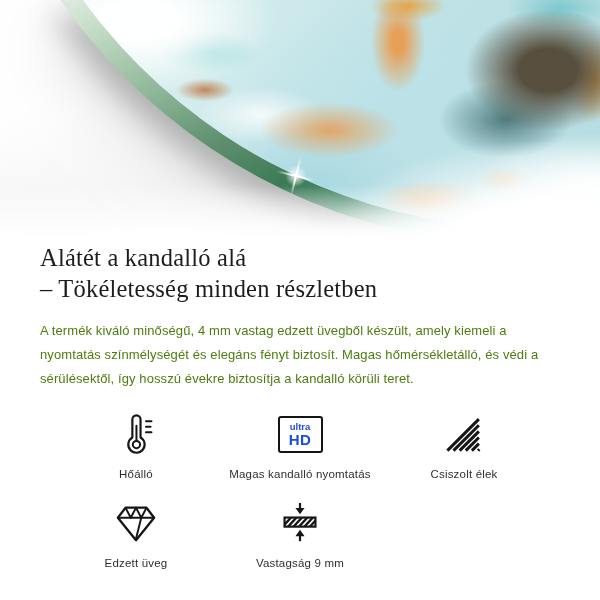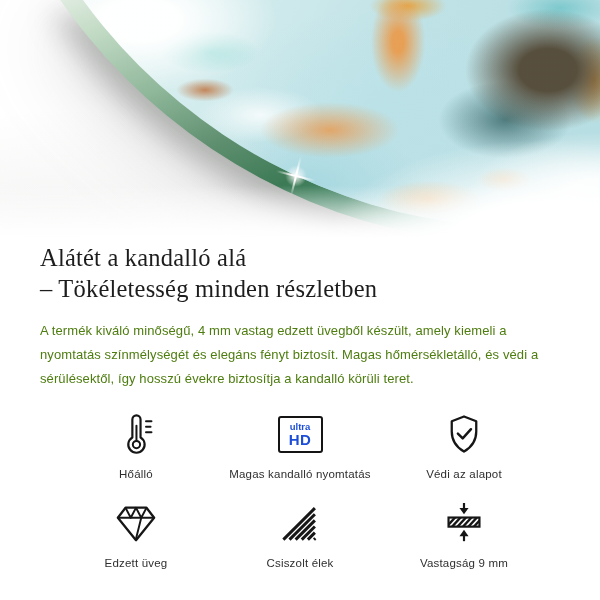--- a/index.html
+++ b/index.html
@@ -138,56 +138,47 @@
     <div class="feature">
       <div class="icon-box">
         <div class="ultrahd">
           <span class="u">ultra</span>
           <span class="h">HD</span>
         </div>
       </div>
       <div class="feature-label">Magas kandalló nyomtatás</div>
     </div>
 
-    <div class="feature">
-      <div class="icon-box">
-        <svg width="40" height="42" viewBox="0 0 44 48">
-          <path class="icon-stroke" stroke-width="2.6" stroke-linejoin="round" d="M22 4 L36 9.5 V21 C36 31.5 30.5 39 22 44 C13.5 39 8 31.5 8 21 V9.5 Z"></path>
-          <path class="icon-stroke" stroke-width="2.8" stroke-linecap="round" stroke-linejoin="round" d="M15 23.5 L20.5 29 L30 18.5"></path>
-        </svg>
-      </div>
-      <div class="feature-label">Védi az alapot</div>
-    </div>
-
-    <div class="feature">
-      <div class="icon-box">
-        <svg width="46" height="42" viewBox="0 0 48 44">
-          <path class="icon-stroke" stroke-width="2.4" stroke-linejoin="round" d="M13 6 L35 6 L43 16.5 L24 40 L5 16.5 Z"></path>
-          <path class="icon-stroke" stroke-width="2" stroke-linejoin="round" d="M5 16.5 H43"></path>
-          <path class="icon-stroke" stroke-width="2" stroke-linejoin="round" d="M13 6 L18.5 16.5 L24 6 L29.5 16.5 L35 6"></path>
-          <path class="icon-stroke" stroke-width="2" stroke-linecap="round" d="M29.5 16.5 L24 38.5"></path>
-        </svg>
-      </div>
-      <div class="feature-label">Edzett üveg</div>
-    </div>
 
     <div class="feature">
       <div class="icon-box">
         <svg width="42" height="40" viewBox="0 0 48 44">
           <g stroke="#161616" stroke-width="3.4" fill="none">
             <path d="M5 41 L41 5"></path>
             <path d="M12 41 L41 12"></path>
             <path d="M19 41 L41 19"></path>
             <path d="M26 41 L41 26"></path>
             <path d="M33 41 L41 33"></path>
             <path d="M40 41 L41.5 39.5"></path>
           </g>
         </svg>
       </div>
       <div class="feature-label">Csiszolt élek</div>
+    </div>
+
+    <div class="feature">
+      <div class="icon-box">
+        <svg width="46" height="42" viewBox="0 0 48 44">
+          <path class="icon-stroke" stroke-width="2.4" stroke-linejoin="round" d="M13 6 L35 6 L43 16.5 L24 40 L5 16.5 Z"></path>
+          <path class="icon-stroke" stroke-width="2" stroke-linejoin="round" d="M5 16.5 H43"></path>
+          <path class="icon-stroke" stroke-width="2" stroke-linejoin="round" d="M13 6 L18.5 16.5 L24 6 L29.5 16.5 L35 6"></path>
+          <path class="icon-stroke" stroke-width="2" stroke-linecap="round" d="M29.5 16.5 L24 38.5"></path>
+        </svg>
+      </div>
+      <div class="feature-label">Edzett üveg</div>
     </div>
 
     <div class="feature">
       <div class="icon-box">
         <svg width="40" height="46" viewBox="0 0 44 48">
           <defs>
             <clipPath id="barclip">
                 <rect x="5" y="18" width="34" height="10"></rect>
               </clipPath>
           </defs>

